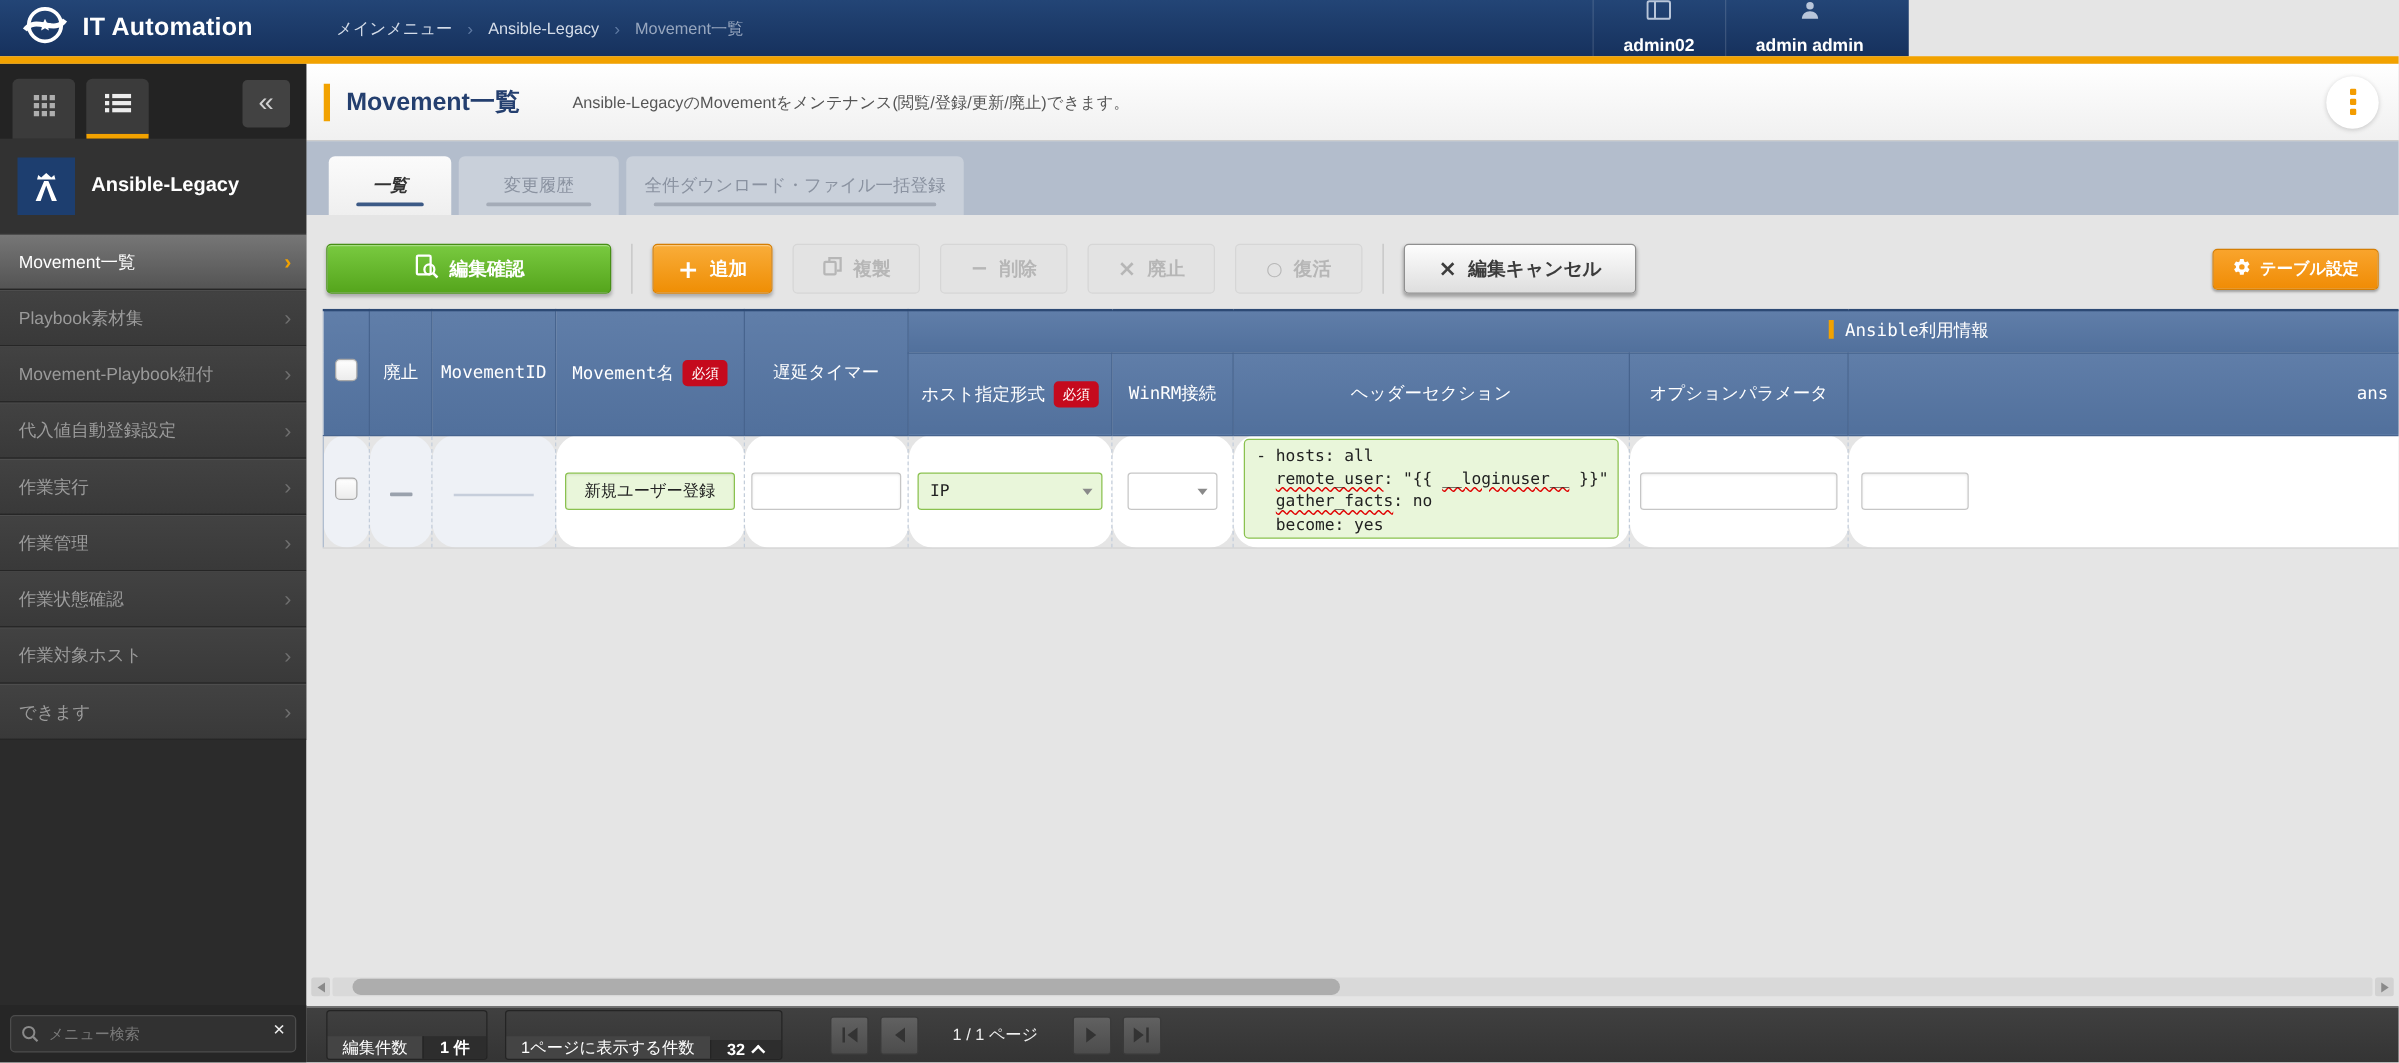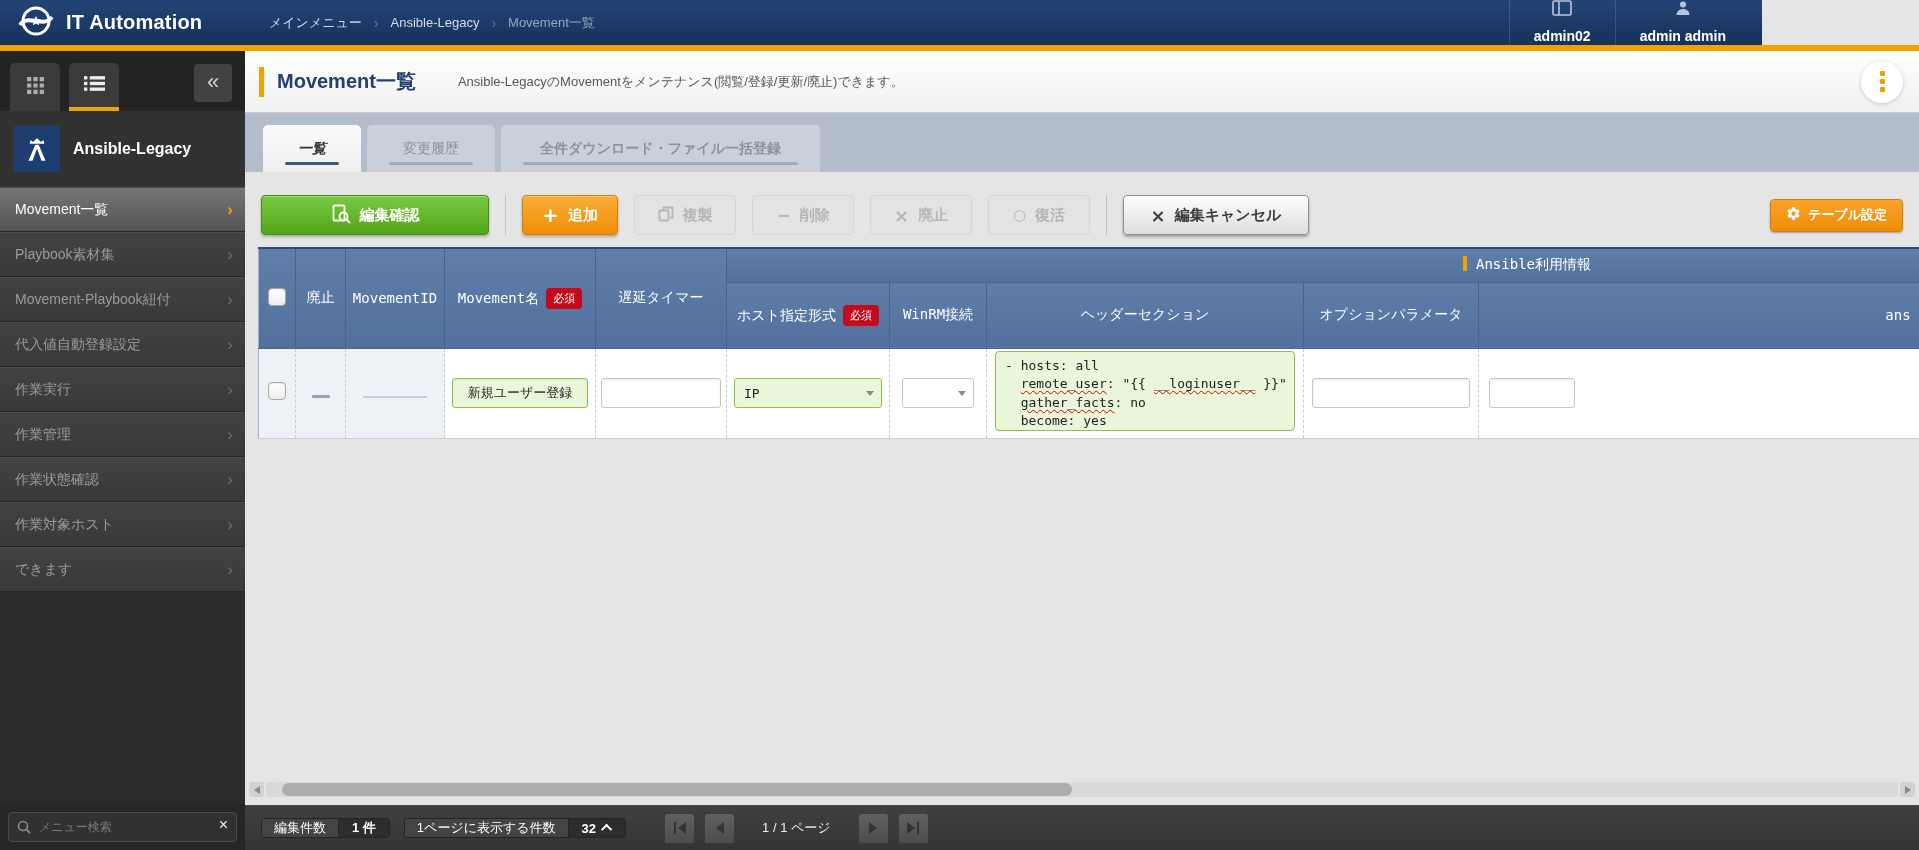--- a/index.html
+++ b/index.html
@@ -1,20 +1,20 @@
 <!DOCTYPE html>
 <html><head>
 <meta charset="utf-8">
 <style>
   * { margin:0; padding:0; box-sizing:border-box; }
   html,body { width:1919px; height:850px; overflow:hidden; font-family:"Liberation Sans", sans-serif; background:#e5e5e5; }
   body { position:relative; }
 
   
-  .topbar { position:absolute; top:0; left:0; width:1762px; height:45px;
+  .topbar { position:absolute; top:0; left:0; width:1527px; height:45px;
     background:linear-gradient(#234576,#16315d); display:flex; align-items:stretch; z-index:30; }
   .accentline { position:absolute; top:45px; left:0; width:1919px; height:6px; background:#f2a200; z-index:30; }
   .logo-wrap { display:flex; align-items:center; gap:10px; padding:0 16px; width:245px; }
   .app-title { color:#fff; font-size:20px; font-weight:bold; letter-spacing:.2px; }
   .crumbs { display:flex; align-items:center; gap:12px; padding-left:24px; font-size:13px; flex:1; }
   .crumb { color:#d5dde9; cursor:pointer; }
   .crumb.current { color:#98a7bf; cursor:default; }
   .crumb-sep { color:#5f7aa3; font-size:14px; }
   .top-sec { display:flex; align-items:center; gap:9px; padding:0 24px; border-left:1px solid rgba(255,255,255,.14); color:#fff; font-size:14px;flex-direction:column; }
   .top-sec:last-child { margin-right:12px; }
@@ -48,21 +48,21 @@
   .page-title { font-size:20px; font-weight:bold; color:#243f6f; }
   .page-desc { margin-left:42px; font-size:13px; color:#565656; }
   .kebab { margin-left:auto; margin-right:16px; width:42px; height:42px; background:#fff; border-radius:50%; box-shadow:0 1px 4px rgba(0,0,0,.18); display:flex; flex-direction:column; align-items:center; justify-content:center; gap:3px; cursor:pointer; }
   .kebab i { width:5px; height:5px; border-radius:1px; background:#f39c00; }
 
   .tabstrip { height:59px; background:#b3bdcc; display:flex; align-items:flex-end; padding-left:18px; gap:6px; }
   .tab { position:relative; height:47px; border-radius:5px 5px 0 0; display:flex; align-items:center; justify-content:center; font-size:14px; cursor:pointer; background:#c9d0da; color:#8a92a0; }
   .tab .tab-underline { position:absolute; bottom:7px; left:22px; right:22px; height:3px; border-radius:2px; background:#a4abb7; }
   .tab.active { background:linear-gradient(#fbfbfb,#efefef); color:#333; font-weight:bold; }
   .tab.active .tab-underline { background:#3c5a86; }
-  .tab-list { width:98px;font-style:italic; } .tab-history { width:128px; } .tab-download { width:319px;font-weight:bold; }
+  .tab-list { width:98px;font-style:italic; } .tab-history { width:128px; } .tab-download { width:270px; }
 
   .toolbar { margin-top:23px; height:40px; display:flex; align-items:center; padding:0 16px; gap:16px; }
   .btn { height:40px; border-radius:4px; font-size:15px; font-weight:bold; display:inline-flex; align-items:center; justify-content:center; gap:9px; cursor:pointer; font-family:inherit; flex:none; }
   .btn-green { width:228px; background:linear-gradient(#79ca40,#55a51c); border:1px solid #468f15; color:#fff; box-shadow:0 2px 3px rgba(0,0,0,.25), inset 0 1px 0 rgba(255,255,255,.35); }
   .btn-orange { width:96px; background:linear-gradient(#f9ad3a,#ef8e04); border:1px solid #d57e03; color:#fff; box-shadow:0 2px 3px rgba(0,0,0,.25), inset 0 1px 0 rgba(255,255,255,.35); }
   .btn-disabled { width:102px; background:#e3e3e3; border:1px solid #d6d6d6; color:#b6b6b6; cursor:default; font-weight:bold; }
   .btn-cancel { width:186px; background:linear-gradient(#fdfdfd,#dedede); border:1px solid #8f8f8f; color:#3c3c3c; box-shadow:0 2px 3px rgba(0,0,0,.3); }
   .btn-table-settings { height:33px; padding:0 15px; background:linear-gradient(#f9a42c,#f08c05); border:1px solid #d57e03; color:#fff; font-size:13px; font-weight:bold; border-radius:4px; margin-left:auto; display:inline-flex; align-items:center; gap:7px; box-shadow:0 1px 2px rgba(0,0,0,.3); cursor:pointer; }
   .vdivider { width:1px; height:40px; background:#c2c2c2; flex:none; }
   .ig { font-family:"DejaVu Sans", sans-serif; font-weight:bold; }
@@ -72,21 +72,21 @@
   .tablewrap { margin:12px 0 0 13px; width:1661px; overflow:hidden; }
   table.grid { border-collapse:collapse; table-layout:fixed; width:2059px; border-top:2px solid #2d4a75; border-left:1px solid #9fb0c8; }
   table.grid thead th { background:linear-gradient(#607ea9,#51709c); color:#fff; font-weight:normal;
     font-family:"DejaVu Sans Mono", monospace; font-size:14px; border-right:1px solid #47648e; border-bottom:1px solid #47648e; text-align:center; }
   tr.hrow1 { height:34px; } tr.hrow2 { height:66px; }
   th.th-group { text-align:left; padding-left:10px; background:linear-gradient(#56739f,#4f6d99); }
   .gbar { display:inline-block; width:4px; height:15px; background:#f2a200; margin-right:9px; vertical-align:-2px; }
   th.hb { border-bottom:2px solid #2d4a75; }
   .badge { display:inline-block; background:#c50a1d; color:#fff; font-size:11px; font-family:"Liberation Sans", sans-serif; padding:3px 7px; border-radius:4px; margin-left:7px; vertical-align:1px; }
   tbody td { background:#fff; height:90px; text-align:center; vertical-align:middle;
-    border-right:1px dashed #c3cdda; border-bottom:1px solid #cfcfcf; }
+    border-right:1px dashed #c3cdda; border-bottom:1px solid #cfcfcf;border-radius:19px; }
   tbody td.dim { background:#eef1f6; }
   td.last { text-align:left; }
   .checkbox { display:inline-block; width:18px; height:18px; background:linear-gradient(#ffffff,#ececec); border:1px solid #a8a8a8; border-radius:4px; box-shadow:inset 0 1px 1px rgba(0,0,0,.08); cursor:pointer; }
   .dash { display:inline-block; width:18px; height:3px; background:#9aa2ad; border-radius:1px; }
   .idline { display:inline-block; width:64px; height:2px; background:#c6cedb; }
   .tinput { height:30px; border:1px solid #c6c6c6; border-radius:3px; background:#fff; box-shadow:inset 0 1px 2px rgba(0,0,0,.08);
     font-family:Liberation Mono, monospace; font-size:13px; color:#222; text-align:center; outline:none; }
   .tinput.green { background:#e9f6da; border-color:#8ac14f; }
   .w-name { width:136px; } .w-delay { width:120px; } .w-opt { width:158px; } .w-ans { width:86px; margin-left:10px; }
   .select { position:relative; display:inline-flex; align-items:center; height:30px; border:1px solid #c6c6c6; border-radius:3px; background:#fff; cursor:pointer;
@@ -101,21 +101,21 @@
   
   .hscroll { position:absolute; left:4px; right:4px; bottom:53px; height:15px; display:flex; align-items:center; gap:2px; }
   .hs-btn { width:15px; height:15px; background:#d2d2d2; border-radius:2px; display:flex; align-items:center; justify-content:center; cursor:pointer; }
   .hs-track { flex:1; height:15px; background:#d9d9d9; border-radius:2px; position:relative; }
   .hs-thumb { position:absolute; left:16px; top:1px; width:790px; height:13px; background:#adadad; border-radius:7px; cursor:grab; }
   .tri-l { width:0; height:0; border-top:4px solid transparent; border-bottom:4px solid transparent; border-right:6px solid #8a8a8a; }
   .tri-r { width:0; height:0; border-top:4px solid transparent; border-bottom:4px solid transparent; border-left:6px solid #8a8a8a; }
 
   .bottombar { position:absolute; left:0; right:0; bottom:0; height:45px; background:linear-gradient(#404040,#343434); border-top:1px solid #4e4e4e;
     display:flex; align-items:center; padding:0 16px; gap:14px; }
-  .seg-group { display:flex; height:20px; border:1px solid #242424; border-radius:3px; overflow:hidden; }
+  .seg-group { display:flex; height:40px; border:1px solid #242424; border-radius:3px; overflow:hidden;align-items:flex-end; }
   .seg-label { background:#444444; color:#fff; font-size:13px; padding:0 12px; display:flex; align-items:center; }
   .seg-value { background:#2d2d2d; color:#fff; font-size:13px; font-weight:bold; padding:0 13px; display:flex; align-items:center; gap:8px; border-left:1px solid #242424; cursor:pointer; }
   .chev-up { width:8px; height:8px; border-left:2px solid #fff; border-top:2px solid #fff; transform:rotate(45deg) translateY(2px); }
   .pager { display:flex; align-items:center; gap:9px; margin-left:24px; }
   .pgbtn { width:31px; height:31px; background:linear-gradient(#616161,#4c4c4c); border:1px solid #3a3a3a; border-radius:3px; display:flex; align-items:center; justify-content:center; gap:2px; cursor:pointer; }
   .pg-tri-l { width:0; height:0; border-top:6px solid transparent; border-bottom:6px solid transparent; border-right:8px solid #333; }
   .pg-tri-r { width:0; height:0; border-top:6px solid transparent; border-bottom:6px solid transparent; border-left:8px solid #333; }
   .pg-bar { width:2px; height:12px; background:#333; }
   .pginfo { color:#f0f0f0; font-size:13px; margin:0 18px; }
 </style>

